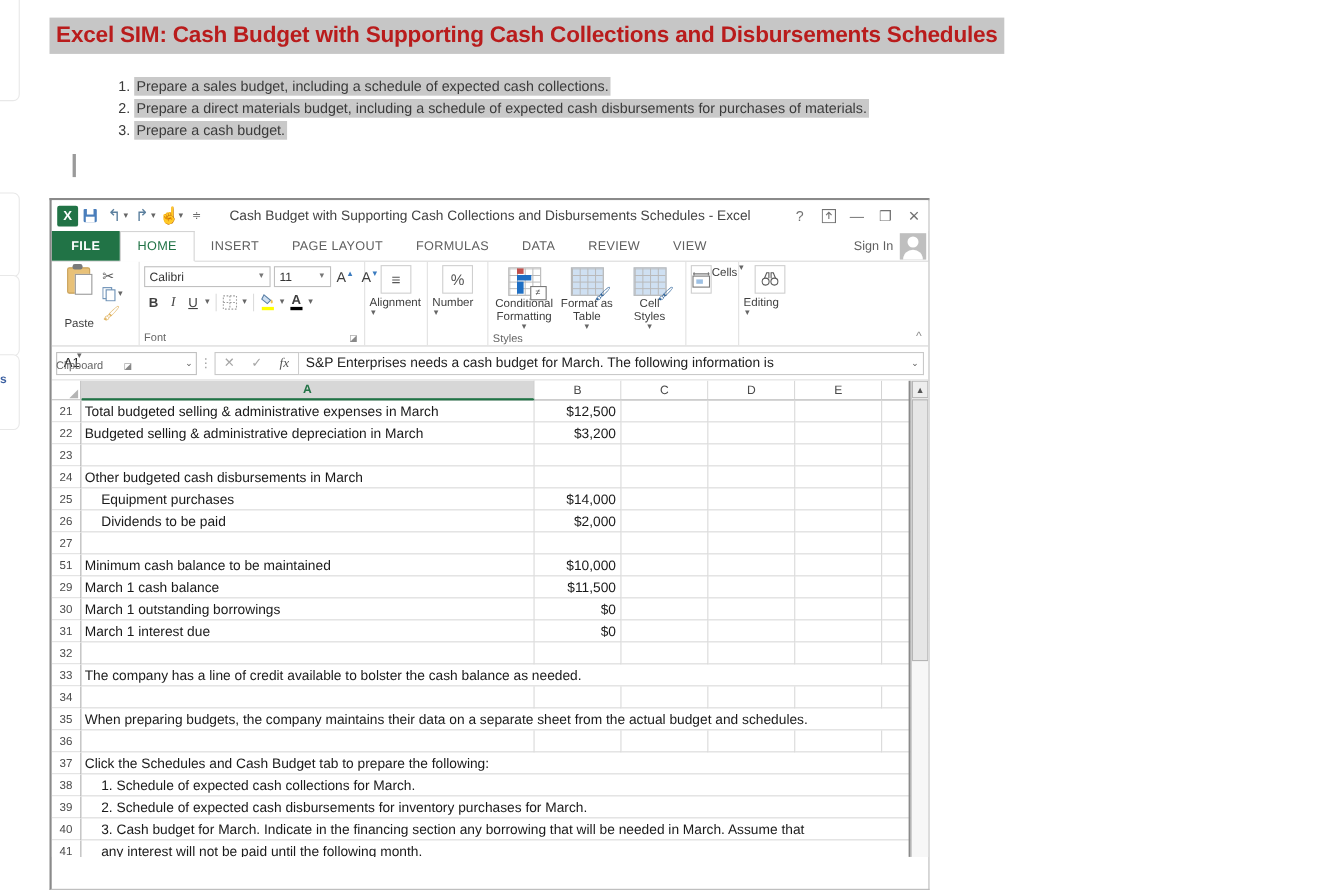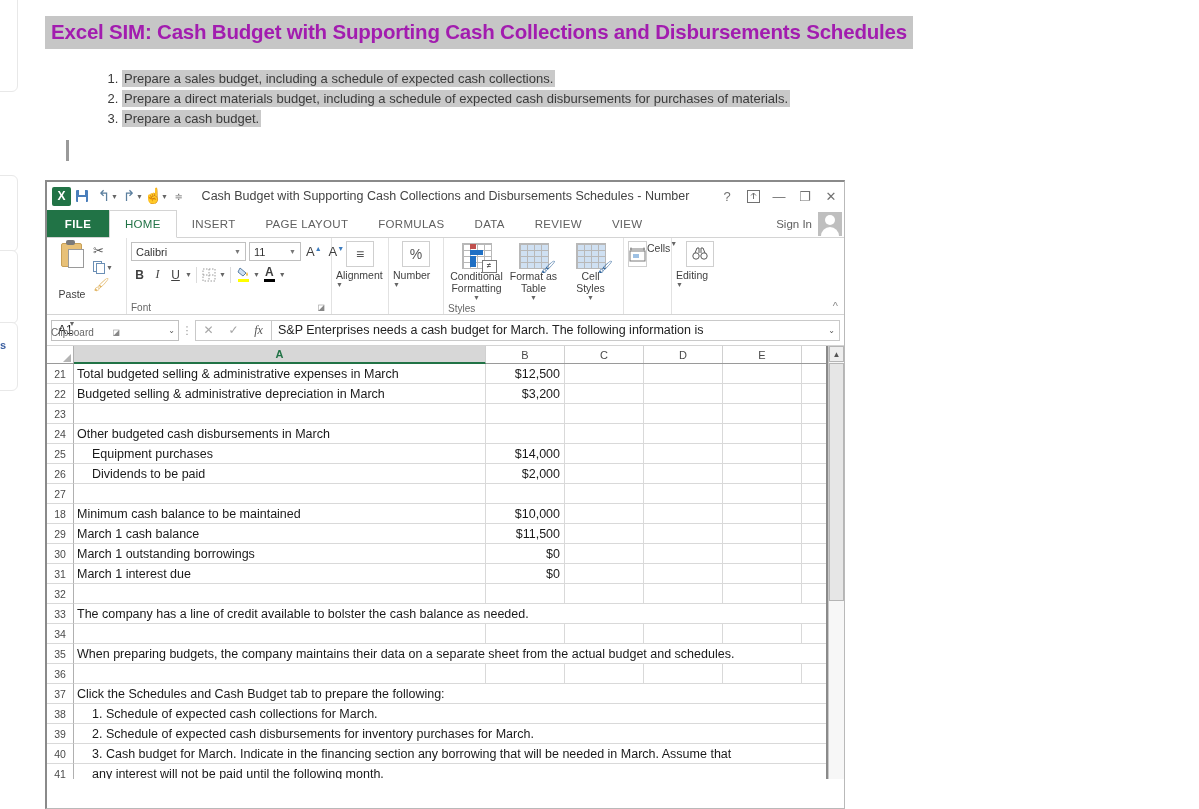--- a/index.html
+++ b/index.html
@@ -26,21 +26,21 @@
   #edge-fragment{
     position:absolute;left:0px;top:340px;width:8px;height:11px;
     font-size:11px;line-height:11px;color:#3b5fa0;overflow:hidden;
     font-family:"Liberation Sans",sans-serif;font-weight:bold;
   }
 
   
   #doc-title{
     position:absolute;left:45px;top:16px;
     background:#c6c6c6;
-    color:#a21caf;
+    color:#b91c1c;
     font-size:20.5px;
     font-weight:bold;
     letter-spacing:-0.2px;
     padding:4px 6px 5px 6px;
     white-space:nowrap;
     font-family:"Liberation Sans",sans-serif;
   }
   #doc-steps{
     position:absolute;left:100px;top:70px;
     margin:0;padding:0 0 0 22px;
@@ -364,21 +364,21 @@
           <rect x="3" y="8" width="8" height="5" fill="#fff"></rect>
         </svg>
     </div>
     <div class="qat-btn">↰</div>
       <span class="qat-caret">▼</span>
     <div class="qat-btn">↱</div>
       <span class="qat-caret">▼</span>
     <div class="qat-btn">☝</div>
       <span class="qat-caret">▼</span>
     <div class="qat-btn" style="font-size:10px;color:#666;">≑</div>
-    <div id="titlebar-title">Cash Budget with Supporting Cash Collections and Disbursements Schedules - Number</div>
+    <div id="titlebar-title">Cash Budget with Supporting Cash Collections and Disbursements Schedules - Excel</div>
     <div id="titlebar-right">
       <div class="win-btn">?</div>
       <div class="win-btn">
         <svg width="13" height="13" viewBox="0 0 13 13">
             <rect x="0.5" y="0.5" width="12" height="12" fill="none" stroke="#717171"></rect>
             <path d="M6.5 9 L6.5 3 M4 5.5 L6.5 3 L9 5.5" fill="none" stroke="#717171" stroke-width="1"></path>
           </svg>
       </div>
       <div class="win-btn">—</div>
       <div class="win-btn">❐</div>
@@ -652,21 +652,21 @@
         <div class="row">
           <div class="rowhead">27</div>
           <div class="cell a"></div>
           <div class="cell bcde"></div>
           <div class="cell bcde"></div>
           <div class="cell bcde"></div>
           <div class="cell bcde"></div>
           <div class="cell pad"></div>
         </div>
         <div class="row">
-          <div class="rowhead">18</div>
+          <div class="rowhead">51</div>
           <div class="cell a">Minimum cash balance to be maintained</div>
           <div class="cell bcde">$10,000</div>
           <div class="cell bcde"></div>
           <div class="cell bcde"></div>
           <div class="cell bcde"></div>
           <div class="cell pad"></div>
         </div>
         <div class="row">
           <div class="rowhead">29</div>
           <div class="cell a">March 1 cash balance</div>

